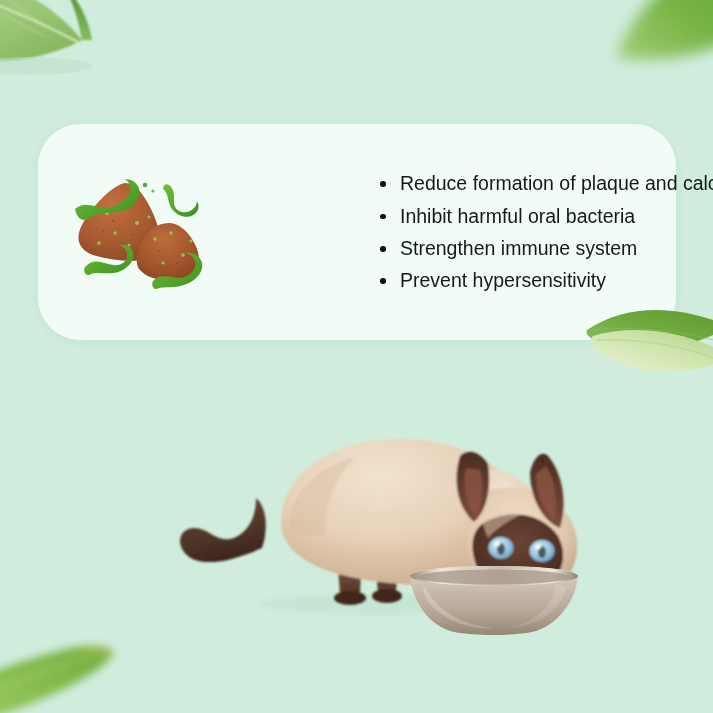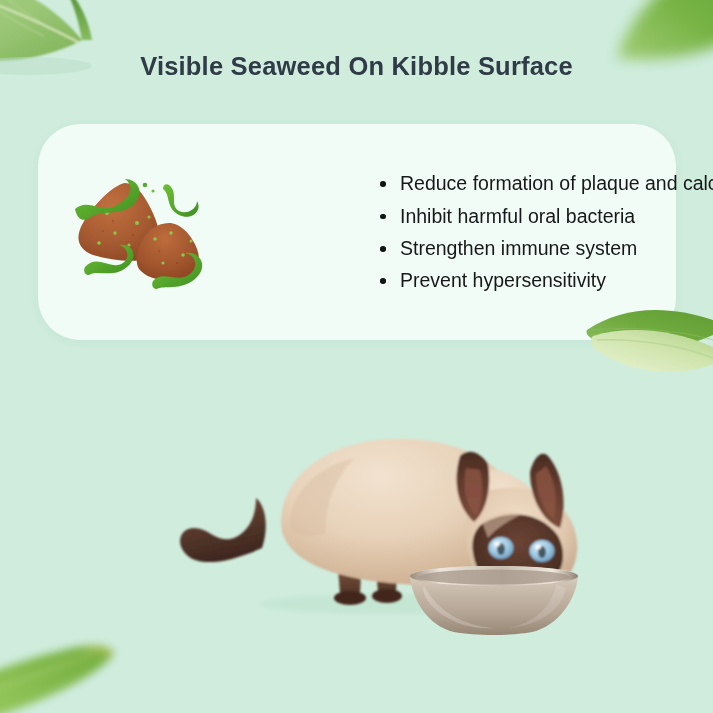--- a/index.html
+++ b/index.html
@@ -100,21 +100,20 @@
         <linearGradient id="gTR" x1="0" y1="1" x2="1" y2="0">
           <stop offset="0" stop-color="#9ecb6e"></stop>
           <stop offset="45%" stop-color="#72b03c"></stop>
           <stop offset="100%" stop-color="#5d9c31"></stop>
         </linearGradient>
       </defs>
       <path d="M6,104 C22,54 62,14 140,-12 L150,66 C116,96 62,110 6,104 Z" fill="url(#gTR)"></path>
     </svg>
   </div>
 
-  <div class="title">Visible Seaweed On Kibble Surface</div>
 
   <div class="card">
     <div class="card-inner">
 
       <div class="kibble-wrap">
         <div class="kibble">
           <svg viewBox="0 0 150 130" width="150" height="130">
             <defs>
               <radialGradient id="kA" cx="40%" cy="30%" r="80%">
                 <stop offset="0" stop-color="#c1703f"></stop>

